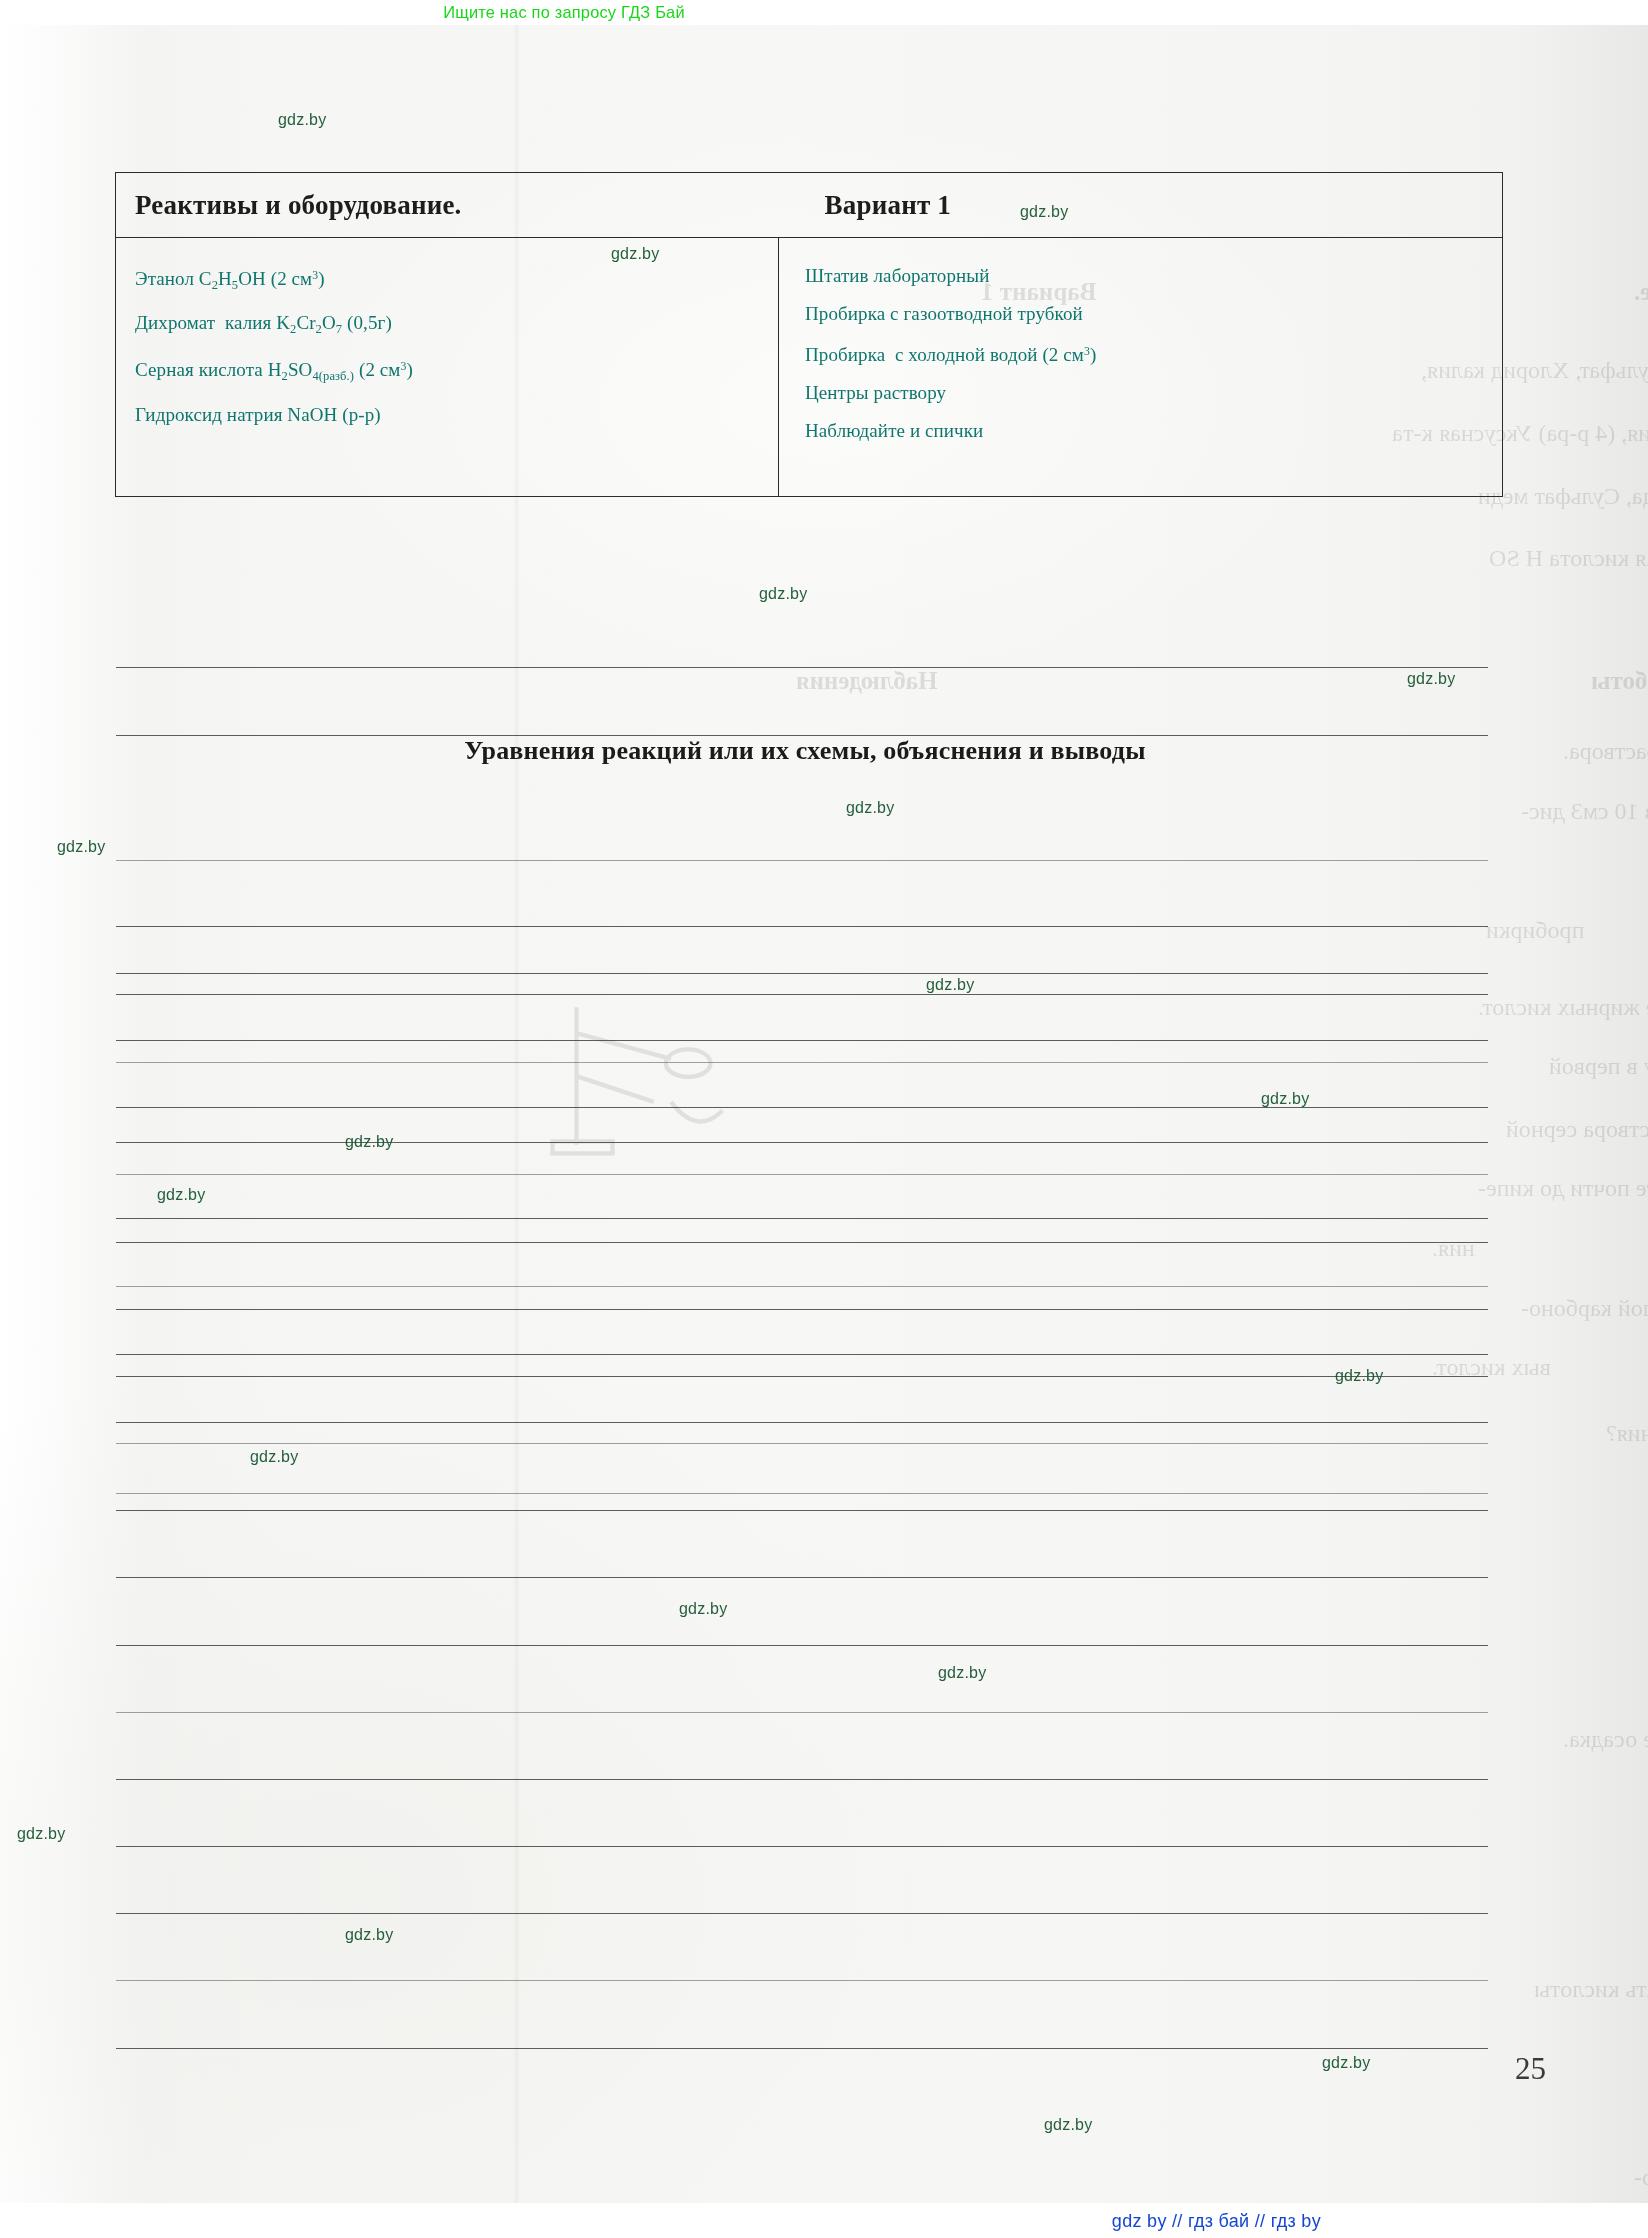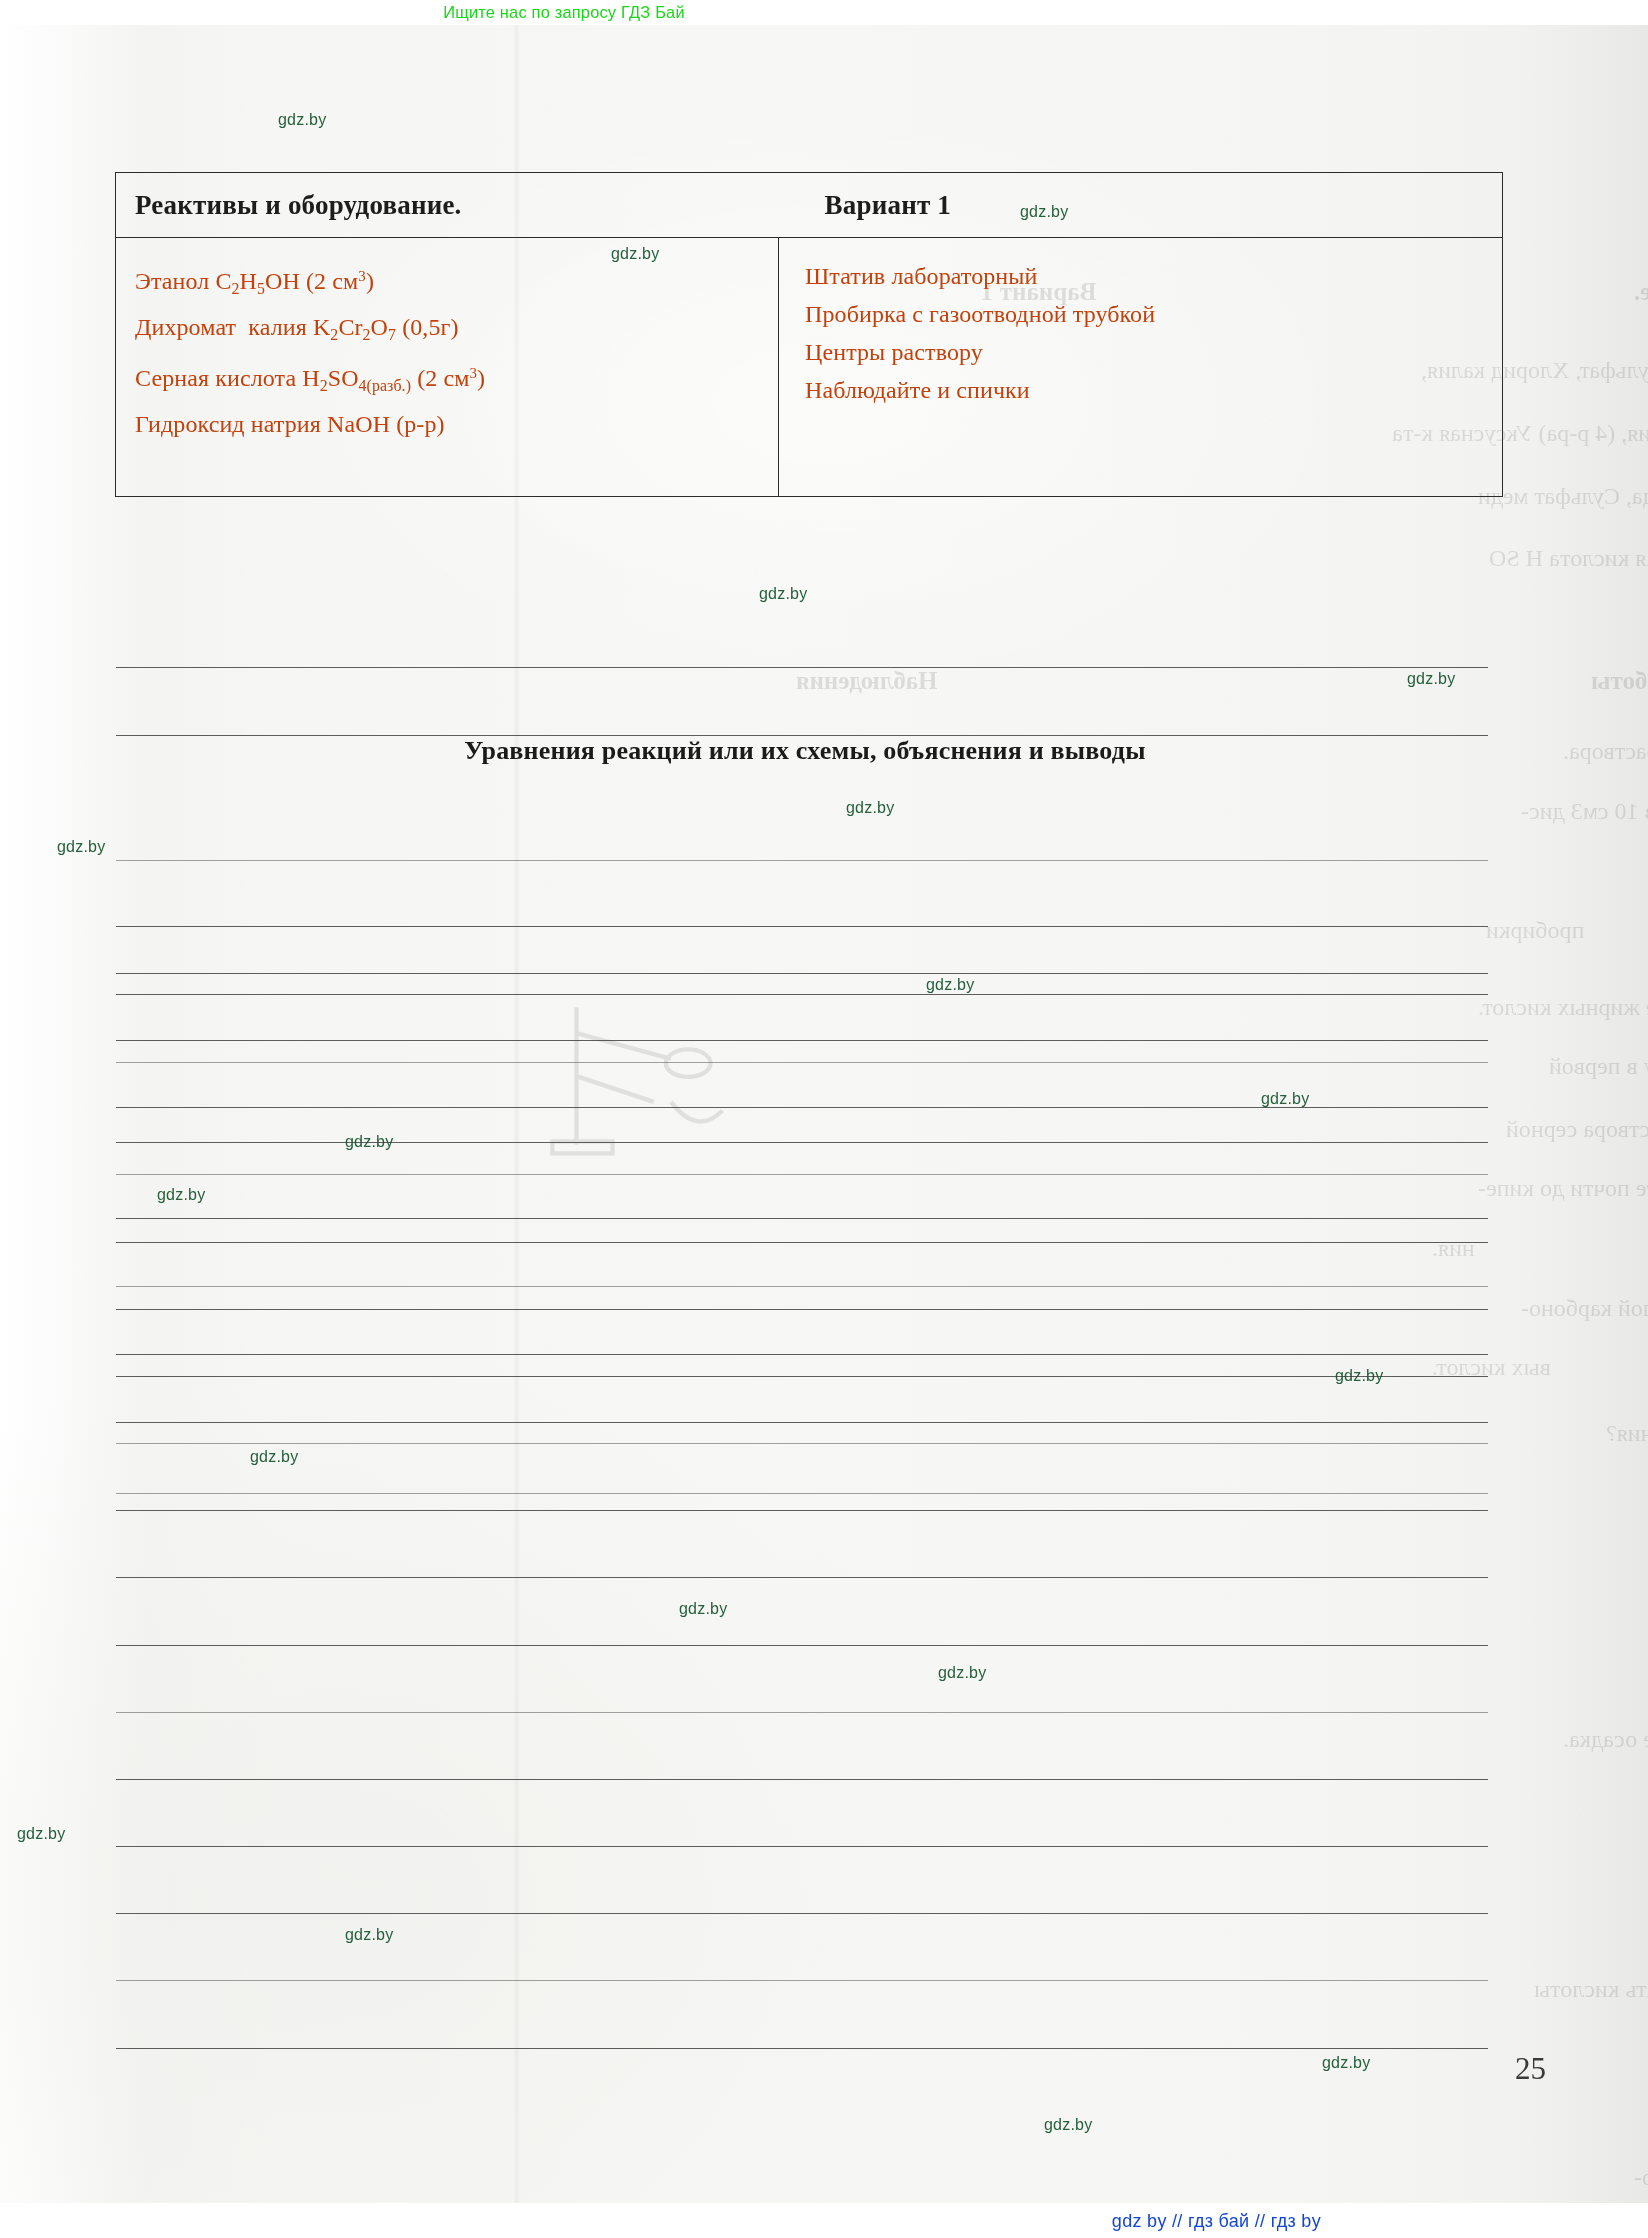--- a/index.html
+++ b/index.html
@@ -105,21 +105,21 @@
     width:663px; box-sizing:border-box;
     border-right:1.7px solid #2c2c2c;
     padding:19px 0 26px 19px;
   }
   #reagent-table .col-right{
     flex:1; box-sizing:border-box;
     padding:19px 0 26px 26px;
   }
   .rlist{list-style:none;margin:0;padding:0;}
   .rlist li{
-    font-size:24px; color:#c2410c; line-height:38px;
+    font-size:19px; color:#0f766e; line-height:38px;
     white-space:nowrap; letter-spacing:0.1px;
   }
   sub{font-size:.66em; vertical-align:-0.33em;}
   sup{font-size:.62em; vertical-align:0.52em;}
 
   
   #section-heading{
     position:absolute; left:0; top:736px; width:1648px;
     text-align:center;
     font-weight:bold; font-size:26px; color:#1b1b1b;
@@ -214,20 +214,21 @@
         <li>Этанол C<sub>2</sub>H<sub>5</sub>OH (2 см<sup>3</sup>)</li>
         <li>Дихромат&nbsp; калия K<sub>2</sub>Cr<sub>2</sub>O<sub>7</sub> (0,5г)</li>
         <li>Серная кислота H<sub>2</sub>SO<sub>4(разб.)</sub> (2 см<sup>3</sup>)</li>
         <li>Гидроксид натрия NaOH (р-р)</li>
       </ul>
     </div>
     <div class="col-right">
       <ul class="rlist">
         <li>Штатив лабораторный</li>
         <li>Пробирка  с газоотводной трубкой</li>
+        <li>Пробирка&nbsp; с холодной водой (2 см<sup>3</sup>)</li>
         <li>Центры раствору</li>
         <li>Наблюдайте  и спички</li>
       </ul>
     </div>
   </div>
 </div>
 
 <div id="rules-layer">
     <div class="rule" style="left: 116px; top: 667px; width: 1372px;"></div>
     <div class="rule" style="left: 116px; top: 735px; width: 1372px;"></div>

